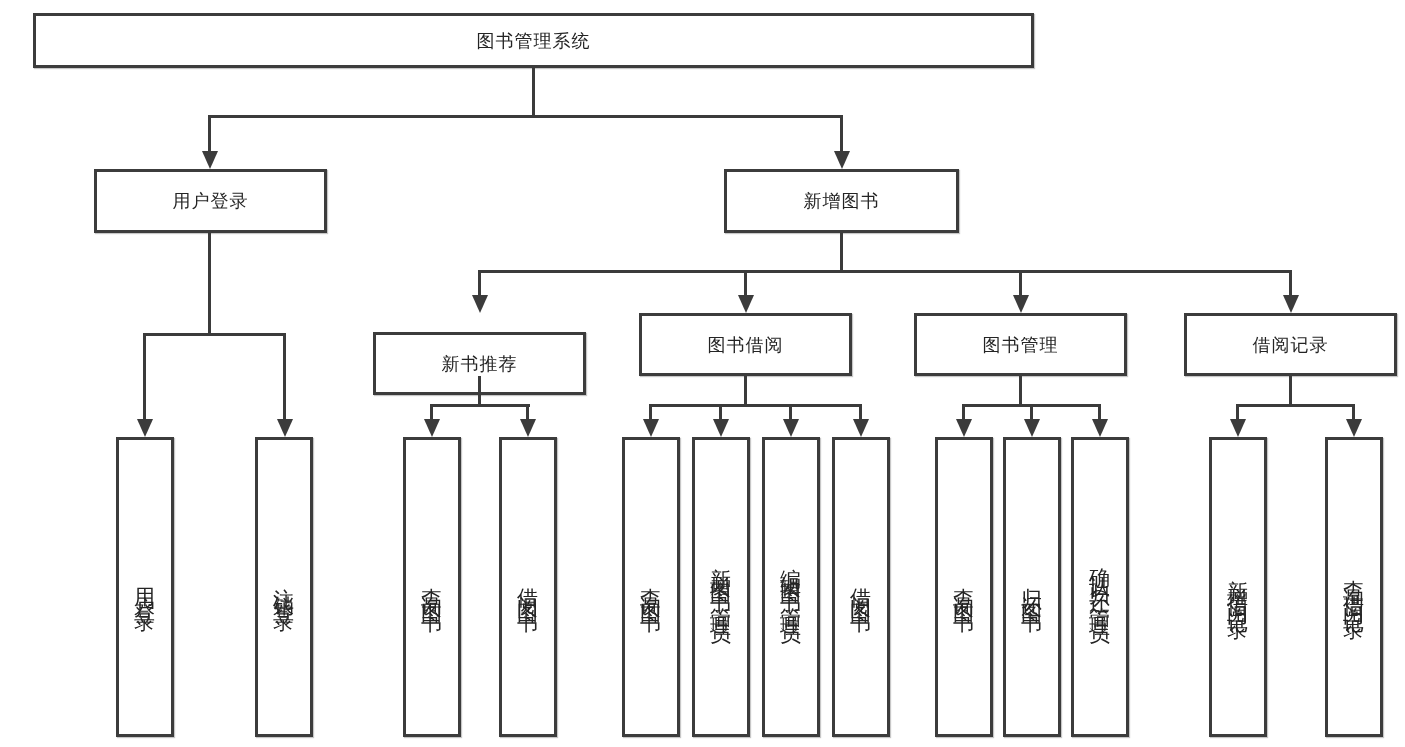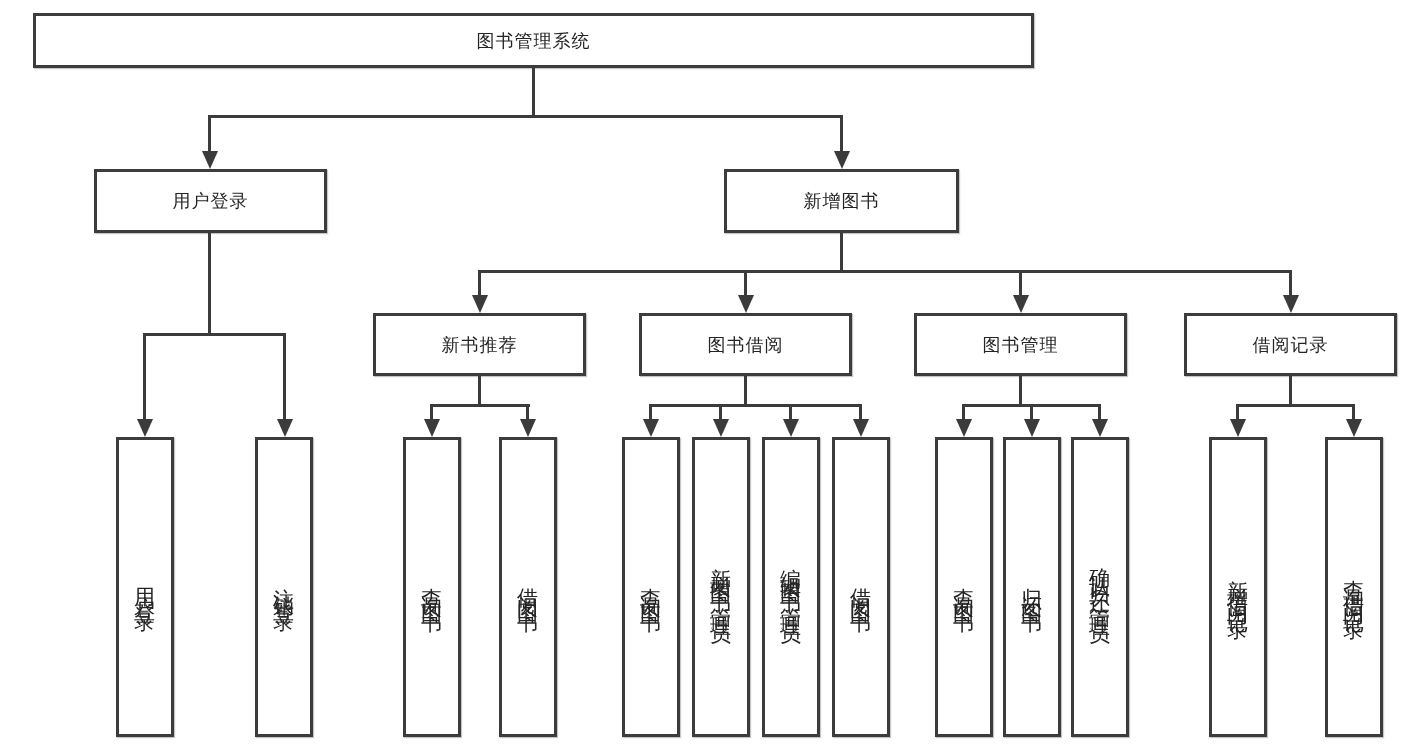--- a/index.html
+++ b/index.html
@@ -89,21 +89,21 @@
   <div class="line" style="left:466px;top:270px;width:814px;height:3px;"></div>
   <div class="line" style="left:466px;top:270px;width:3px;height:28px;"></div>
   <div class="arrow" style="left:460px;top:295px;"></div>
   <div class="line" style="left:732px;top:270px;width:3px;height:28px;"></div>
   <div class="arrow" style="left:726px;top:295px;"></div>
   <div class="line" style="left:1007px;top:270px;width:3px;height:28px;"></div>
   <div class="arrow" style="left:1001px;top:295px;"></div>
   <div class="line" style="left:1277px;top:270px;width:3px;height:28px;"></div>
   <div class="arrow" style="left:1271px;top:295px;"></div>
 
-  <div class="hbox" style="left:361px;top:313px;width:213px;height:63px;">
+  <div class="hbox" style="left:361px;top:332px;width:213px;height:63px;">
     <span class="lbl">新书推荐</span>
   </div>
   <div class="hbox" style="left:627px;top:313px;width:213px;height:63px;">
     <span class="lbl">图书借阅</span>
   </div>
   <div class="hbox" style="left:902px;top:313px;width:213px;height:63px;">
     <span class="lbl">图书管理</span>
   </div>
   <div class="hbox" style="left:1172px;top:313px;width:213px;height:63px;">
     <span class="lbl">借阅记录</span>

